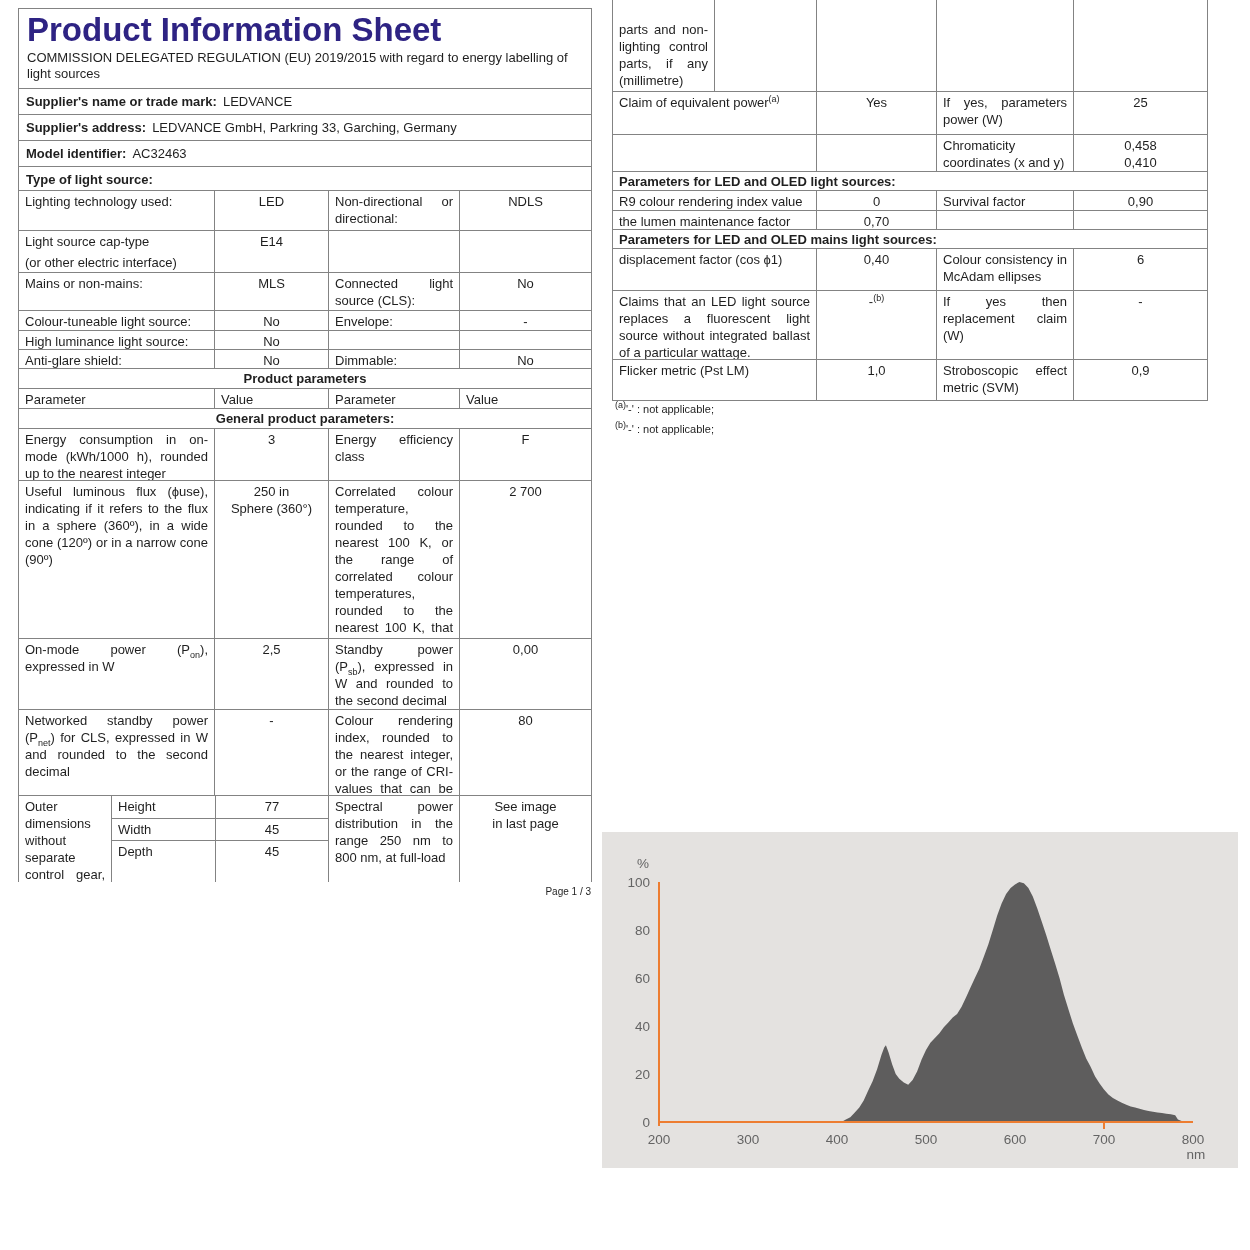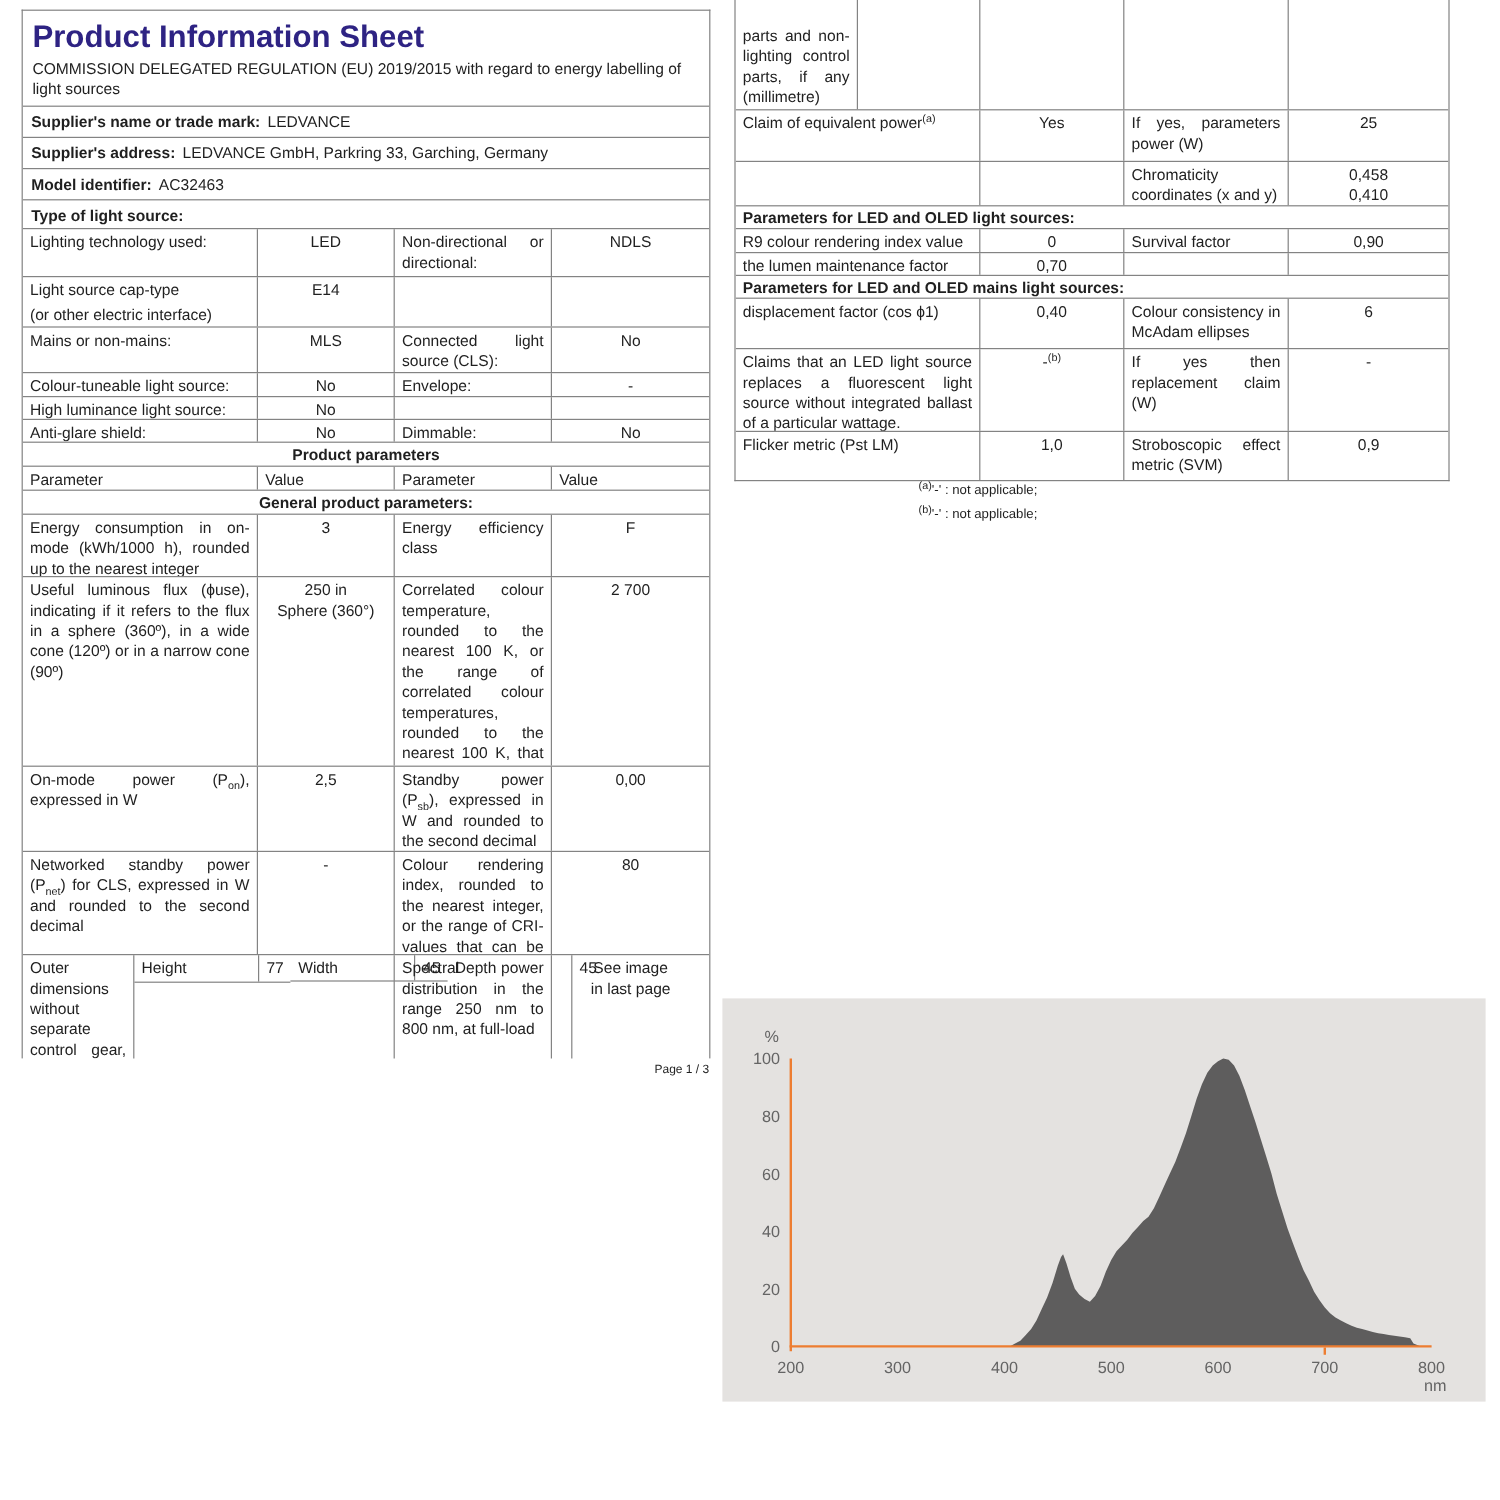--- a/index.html
+++ b/index.html
@@ -21,30 +21,30 @@
   .jst{text-align:justify;}
   .b{font-weight:bold;}
   .pre{white-space:pre-line;}
   .kv{padding:4px 7px;}
   .kv .kvv{margin-left:6px;}
   .spanhead{padding:1px 6px;font-weight:bold;}
   .c{text-align:center;}
   sub,sup{font-size:9px;line-height:0;}
   
   .title-block{display:block;padding:6px 8px 0 8px;}
-  .doc-title{font-size:26px;line-height:30px;font-weight:bold;color:#2E2383;}
+  .doc-title{font-size:33px;line-height:30px;font-weight:bold;color:#2E2383;}
   .reg-text{margin-top:5px;font-size:13px;line-height:16px;}
   
-  .dimcol{width:217px;border-left:1px solid #838383;display:flex;flex-direction:row;box-sizing:border-box;}
+  .dimcol{width:217px;border-left:1px solid #838383;display:flex;flex-direction:column;box-sizing:border-box;}
   .dimrow{display:flex;box-sizing:border-box;border-bottom:1px solid #838383;}
   .dimrow.last{border-bottom:none;flex:1;}
   .dimname{width:103px;box-sizing:border-box;padding:2px 6px;}
-  .dimval{flex:1;border-left:1px solid #838383;box-sizing:border-box;padding:2px 6px;}
-  
-  #footnotes{left:615px;top:399px;width:400px;font-size:11px;line-height:20px;text-align:center;}
+  .dimval{flex:1;border-left:1px solid #838383;box-sizing:border-box;padding:2px 6px;text-align:center;}
+  
+  #footnotes{left:615px;top:399px;width:400px;font-size:11px;line-height:20px;}
   #page-label{left:18px;top:883px;width:573px;text-align:right;font-size:10px;}
   
   #chart-panel{left:602px;top:832px;width:636px;height:336px;background:#E4E2E0;}
   #spd-svg{display:block;}
   #spd-svg text{font-family:"Liberation Sans",sans-serif;font-size:13.5px;fill:#646464;}
 </style>
 </head>
 <body>
 
 <div id="left-table" class="abs">

